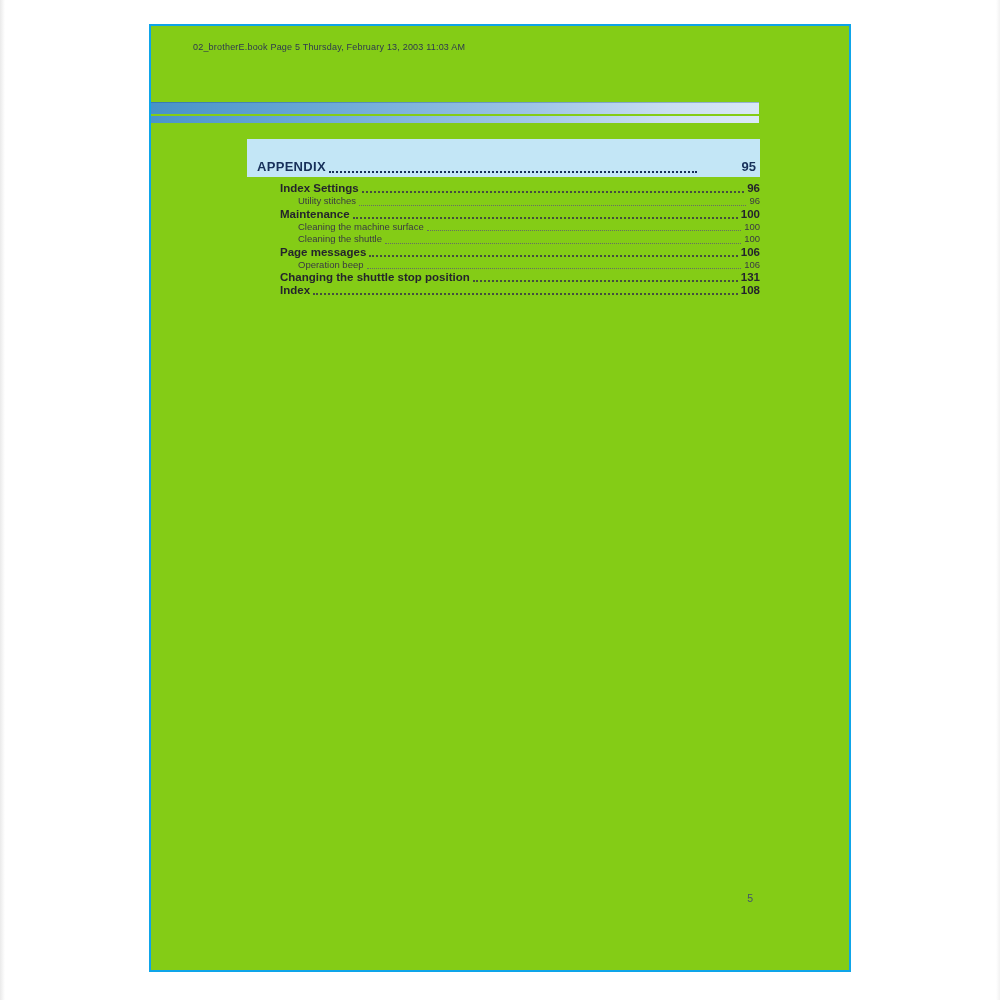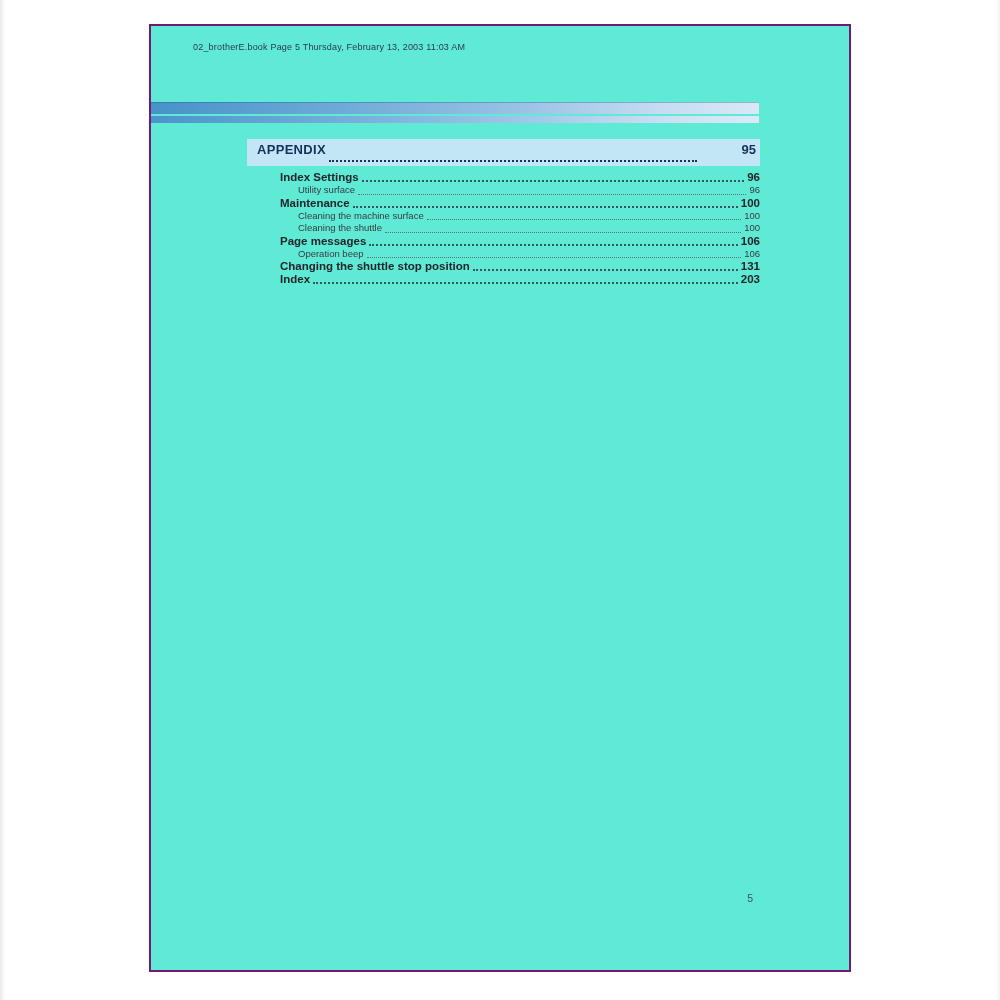--- a/index.html
+++ b/index.html
@@ -25,22 +25,22 @@
     position: absolute; right: 0; top: 0; width: 4px; height: 1000px;
     background: linear-gradient(to left, #e3e3e3, rgba(255,255,255,0));
     opacity: .45;
   }
   .sheet {
     position: absolute;
     left: 149px;
     top: 24px;
     width: 702px;
     height: 948px;
-    background: #5eead4;
-    border: 2px solid #701a75;
+    background: #84cc16;
+    border: 2px solid #0ea5e9;
     box-sizing: border-box;
   }
   .doc-header-line {
     position: absolute;
     left: 42px;
     top: 16px;
     font-size: 9px;
     letter-spacing: 0.2px;
     color: #2e3850;
     white-space: nowrap;
@@ -67,22 +67,22 @@
     left: 96px;   
     top: 113px;   
     width: 513px;
   }
   .toc-row {
     display: flex;
     align-items: baseline;
     box-sizing: border-box;
   }
   .toc-header-row {
-    height: 27px;
-    padding: 3px 4px 0 10px;
+    height: 38px;
+    padding: 20px 4px 0 10px;
     margin-bottom: 5px;
   }
   .toc-label { white-space: nowrap; }
   .leader {
     flex: 1 1 auto;
     margin: 0 3px;
     align-self: flex-end;
   }
   .toc-header-row .toc-label {
     font-size: 13px;
@@ -154,21 +154,21 @@
         <span class="toc-page">95</span>
       </div>
 
       <div class="toc-row row-lvl1">
         <span class="toc-label">Index Settings</span>
         <span class="leader"></span>
         <span class="toc-page">96</span>
       </div>
 
       <div class="toc-row row-lvl2">
-        <span class="toc-label">Utility surface</span>
+        <span class="toc-label">Utility stitches</span>
         <span class="leader"></span>
         <span class="toc-page">96</span>
       </div>
 
       <div class="toc-row row-lvl1">
         <span class="toc-label">Maintenance</span>
         <span class="leader"></span>
         <span class="toc-page">100</span>
       </div>
 
@@ -199,20 +199,20 @@
 
       <div class="toc-row row-lvl1">
         <span class="toc-label">Changing the shuttle stop position</span>
         <span class="leader"></span>
         <span class="toc-page">131</span>
       </div>
 
       <div class="toc-row row-lvl1">
         <span class="toc-label">Index</span>
         <span class="leader"></span>
-        <span class="toc-page">203</span>
+        <span class="toc-page">108</span>
       </div>
 
     </div>
 
     <div class="footer-page-number">5</div>
   </div>
 </div>
 
 </body></html>

